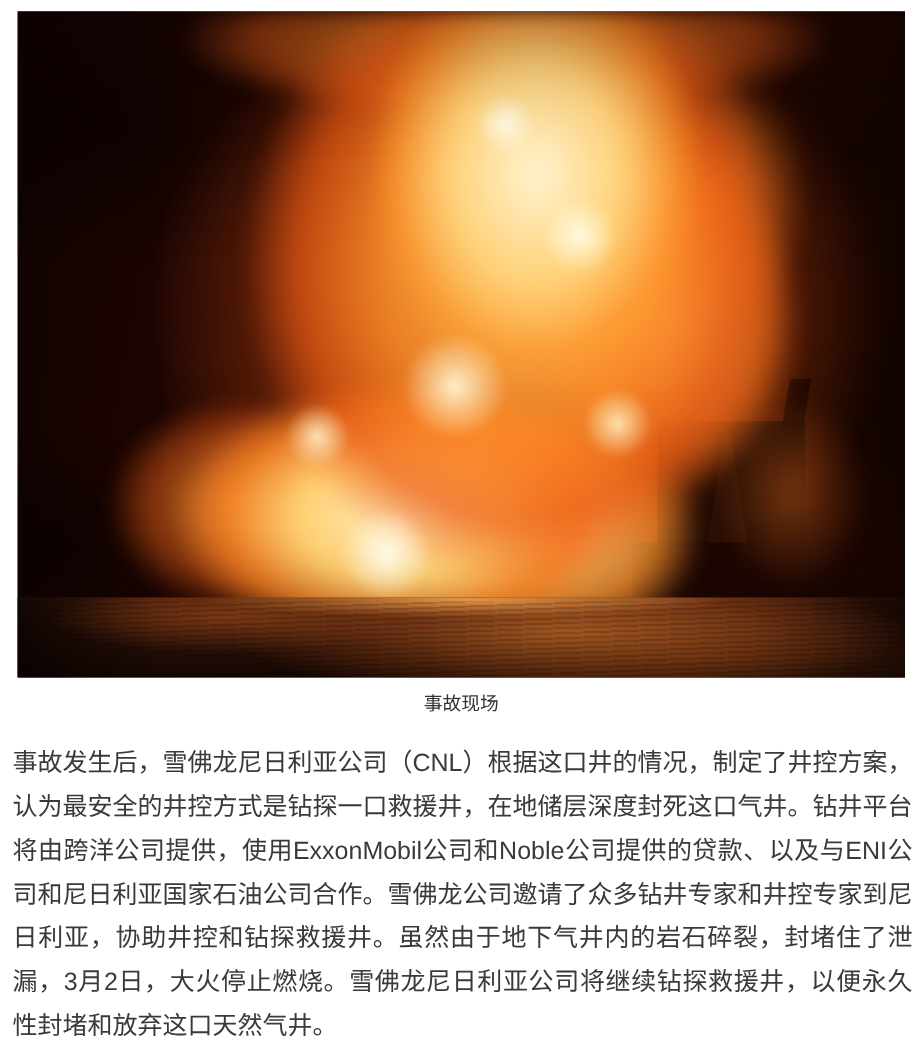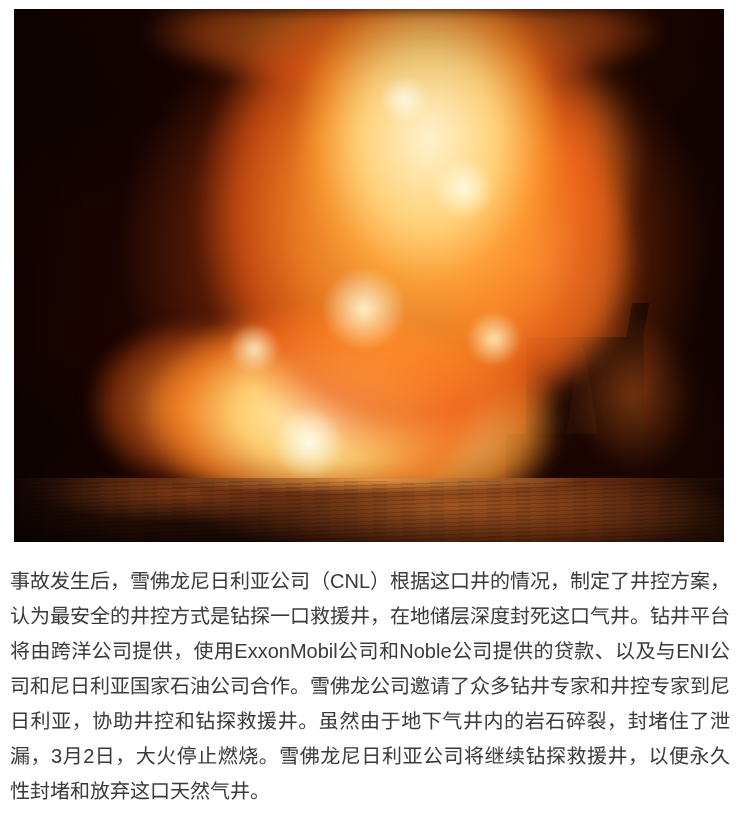--- a/index.html
+++ b/index.html
@@ -135,17 +135,18 @@
     <div class="ship-superstructure"></div>
     <div class="ship-derrick"></div>
     <div class="ship-mast"></div>
     <div class="ship-hull"></div>
     <div class="layer fire"></div>
     <div class="layer sparkle"></div>
     <div class="water"></div>
     <div class="ripples"></div>
     <div class="layer vignette"></div>
   </div>
+  <figcaption class="caption">事故现场</figcaption>
 </figure>
 
 <div class="article">
   <p>事故发生后，雪佛龙尼日利亚公司（CNL）根据这口井的情况，制定了井控方案，认为最安全的井控方式是钻探一口救援井，在地储层深度封死这口气井。钻井平台将由跨洋公司提供，使用ExxonMobil公司和Noble公司提供的贷款、以及与ENI公司和尼日利亚国家石油公司合作。雪佛龙公司邀请了众多钻井专家和井控专家到尼日利亚，协助井控和钻探救援井。虽然由于地下气井内的岩石碎裂，封堵住了泄漏，3月2日，大火停止燃烧。雪佛龙尼日利亚公司将继续钻探救援井，以便永久性封堵和放弃这口天然气井。</p>
 </div>
 
 </body></html>

